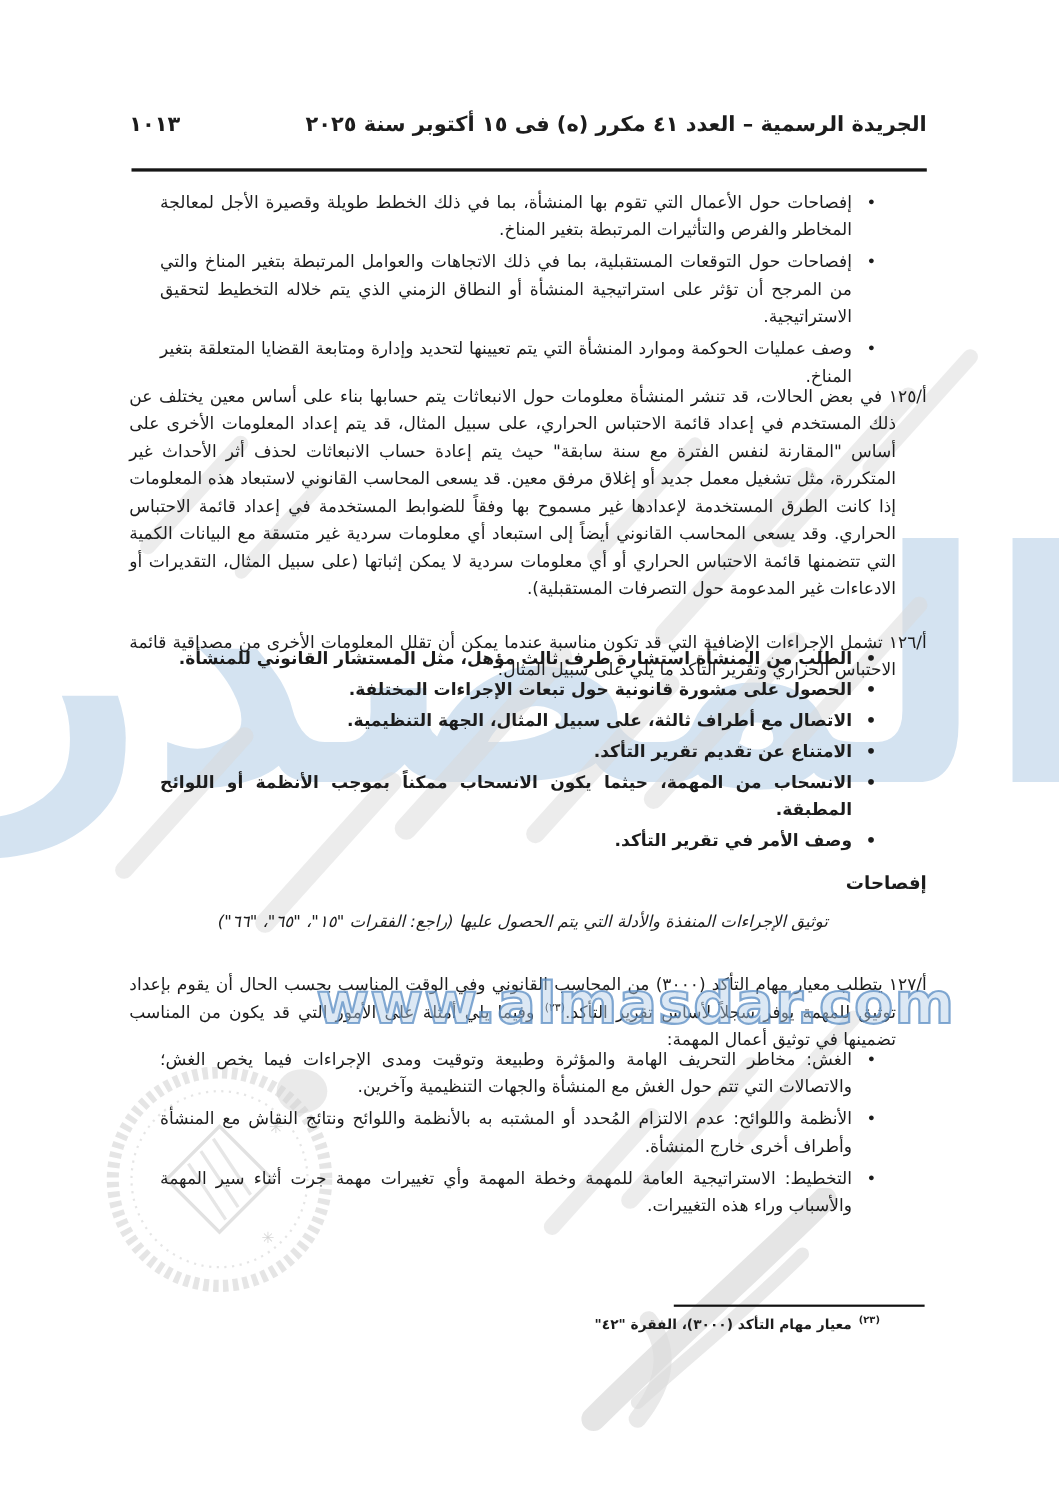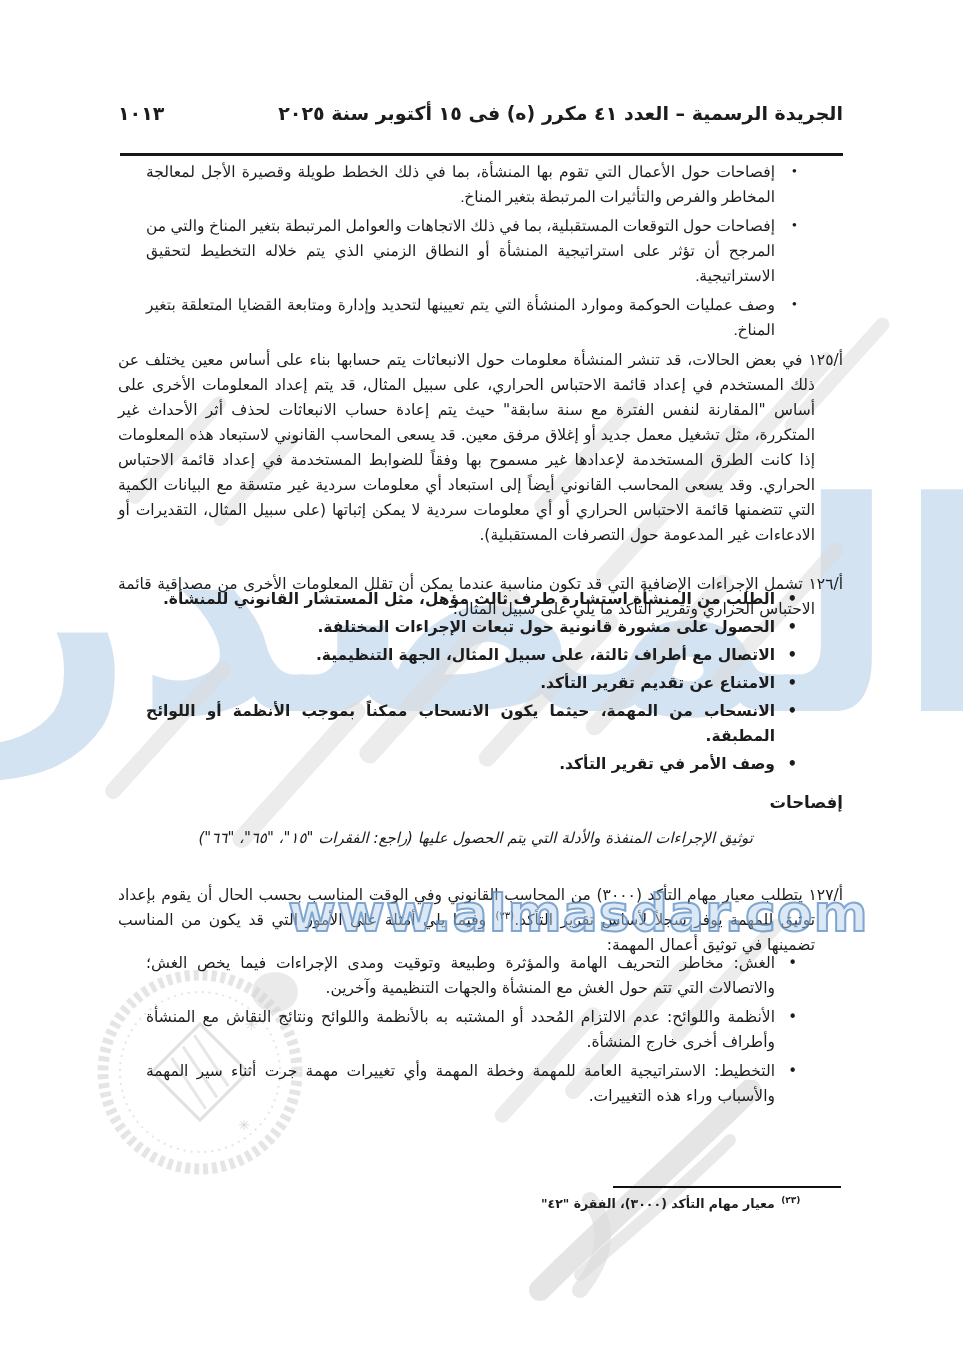--- a/index.html
+++ b/index.html
@@ -82,21 +82,21 @@
     <path d="M300 60 C 250 110, 200 150, 150 195" fill="none" stroke="#e0e0e0" stroke-width="12" stroke-linecap="round" opacity="0.7"></path>
     <path d="M160 120 q 30 40 -10 90" fill="none" stroke="#dadada" stroke-width="16" stroke-linecap="round" opacity="0.6"></path>
   </svg>
 
   <div class="header">
     <span class="title">الجريدة الرسمية – العدد ٤١ مكرر (ه) فى ١٥ أكتوبر سنة ٢٠٢٥</span>
     <span class="pageno">١٠١٣</span>
   </div>
   <div class="rule"></div>
 
-  <ul class="blist sec" style="top:159px;font-family:Liberation Serif, serif;">
+  <ul class="blist sec" style="top:172px;">
     <li>إفصاحات حول الأعمال التي تقوم بها المنشأة، بما في ذلك الخطط طويلة وقصيرة الأجل لمعالجة المخاطر والفرص والتأثيرات المرتبطة بتغير المناخ.</li>
     <li>إفصاحات حول التوقعات المستقبلية، بما في ذلك الاتجاهات والعوامل المرتبطة بتغير المناخ والتي من المرجح أن تؤثر على استراتيجية المنشأة أو النطاق الزمني الذي يتم خلاله التخطيط لتحقيق الاستراتيجية.</li>
     <li>وصف عمليات الحوكمة وموارد المنشأة التي يتم تعيينها لتحديد وإدارة ومتابعة القضايا المتعلقة بتغير المناخ.</li>
   </ul>
 
   <div class="sec hang" style="top:323px;">
     <span>أ/١٢٥</span>
     <span>في بعض الحالات، قد تنشر المنشأة معلومات حول الانبعاثات يتم حسابها بناء على أساس معين يختلف عن ذلك المستخدم في إعداد قائمة الاحتباس الحراري، على سبيل المثال، قد يتم إعداد المعلومات الأخرى على أساس "المقارنة لنفس الفترة مع سنة سابقة" حيث يتم إعادة حساب الانبعاثات لحذف أثر الأحداث غير المتكررة، مثل تشغيل معمل جديد أو إغلاق مرفق معين. قد يسعى المحاسب القانوني لاستبعاد هذه المعلومات إذا كانت الطرق المستخدمة لإعدادها غير مسموح بها وفقاً للضوابط المستخدمة في إعداد قائمة الاحتباس الحراري. وقد يسعى المحاسب القانوني أيضاً إلى استبعاد أي معلومات سردية غير متسقة مع البيانات الكمية التي تتضمنها قائمة الاحتباس الحراري أو أي معلومات سردية لا يمكن إثباتها (على سبيل المثال، التقديرات أو الادعاءات غير المدعومة حول التصرفات المستقبلية).</span>
   </div>
 

